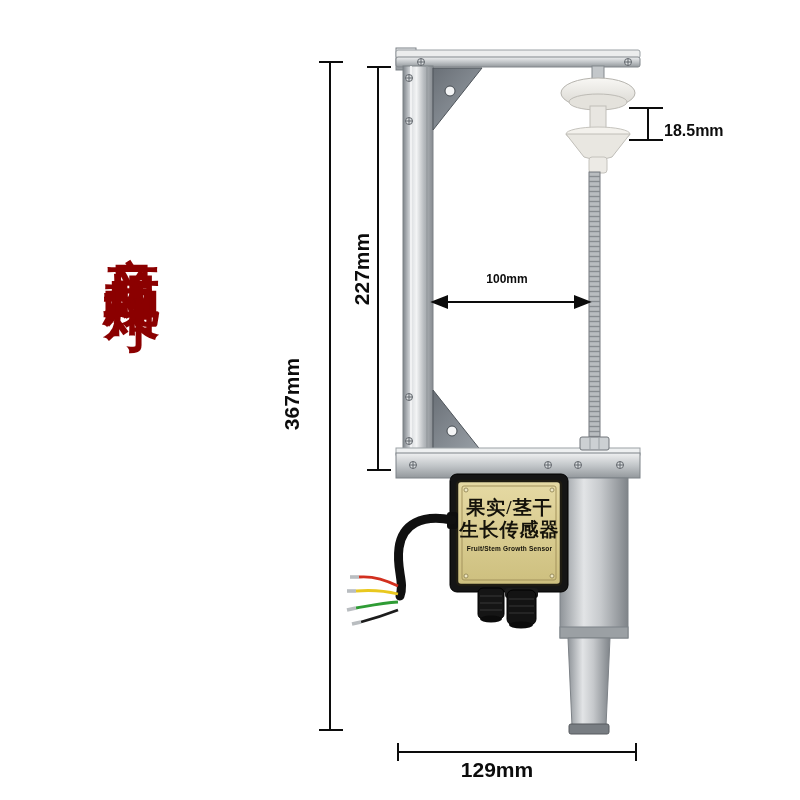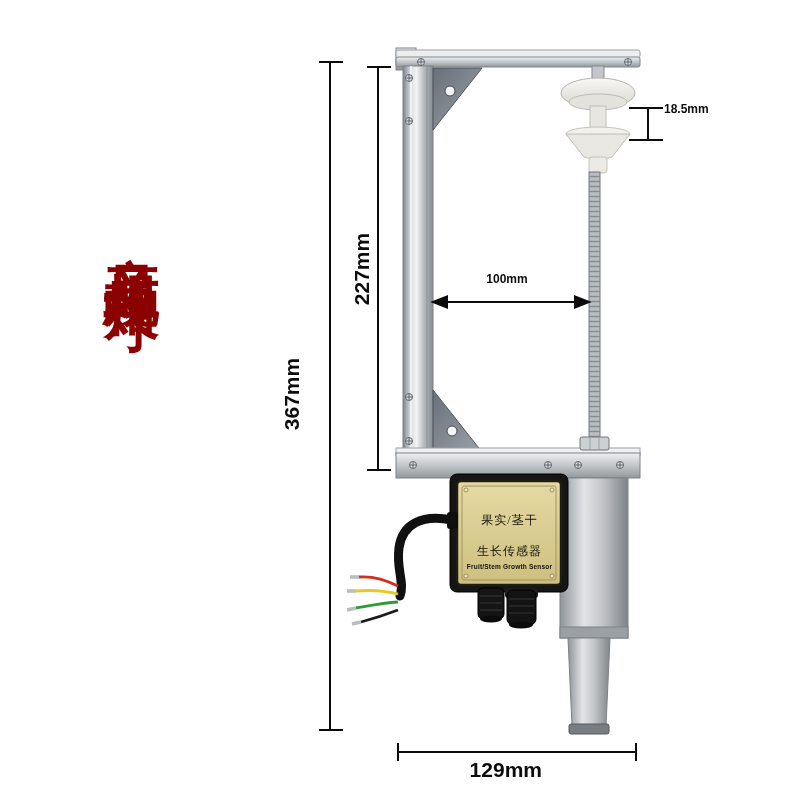--- a/index.html
+++ b/index.html
@@ -13,27 +13,27 @@
     font-size:56px;letter-spacing:8px;line-height:1;
     color:#8B0000;user-select:none;white-space:nowrap;
   }
   .dim{
     position:absolute;font-family:"Liberation Sans",sans-serif;
     font-weight:700;font-size:21px;color:#0c0c0c;white-space:nowrap;
   }
   #dim367{left:252px;top:382px;width:80px;text-align:center;transform:rotate(-90deg);}
   #dim227{left:322px;top:257px;width:80px;text-align:center;transform:rotate(-90deg);}
   #dim100{left:462px;top:272px;width:90px;text-align:center;font-size:12px;}
-  #dim185{left:664px;top:102px;font-size:12px;}
-  #dim129{left:452px;top:758px;width:90px;text-align:right;}
+  #dim185{left:664px;top:122px;font-size:16px;}
+  #dim129{left:452px;top:758px;width:90px;text-align:center;}
   .sensor-label-text{
     position:absolute;left:458px;top:497px;width:103px;text-align:center;color:#14120a;
   }
-  .sensor-label-text .cn{font-size:12px;font-weight:400;letter-spacing:1px;line-height:1.15;
-    font-family:"Liberation Serif",serif;margin-top:17px;}
+  .sensor-label-text .cn{font-size:19px;font-weight:700;letter-spacing:1px;line-height:1.15;
+    font-family:"Liberation Serif",serif;}
   .sensor-label-text .en{font-size:6.5px;font-weight:700;margin-top:4px;letter-spacing:0.2px;}
 </style>
 </head>
 <body>
 
 <div id="stage">
 
   <div class="title-vertical">产品规格尺寸</div>
 
   <svg id="figure" width="800" height="800" viewBox="0 0 800 800">

